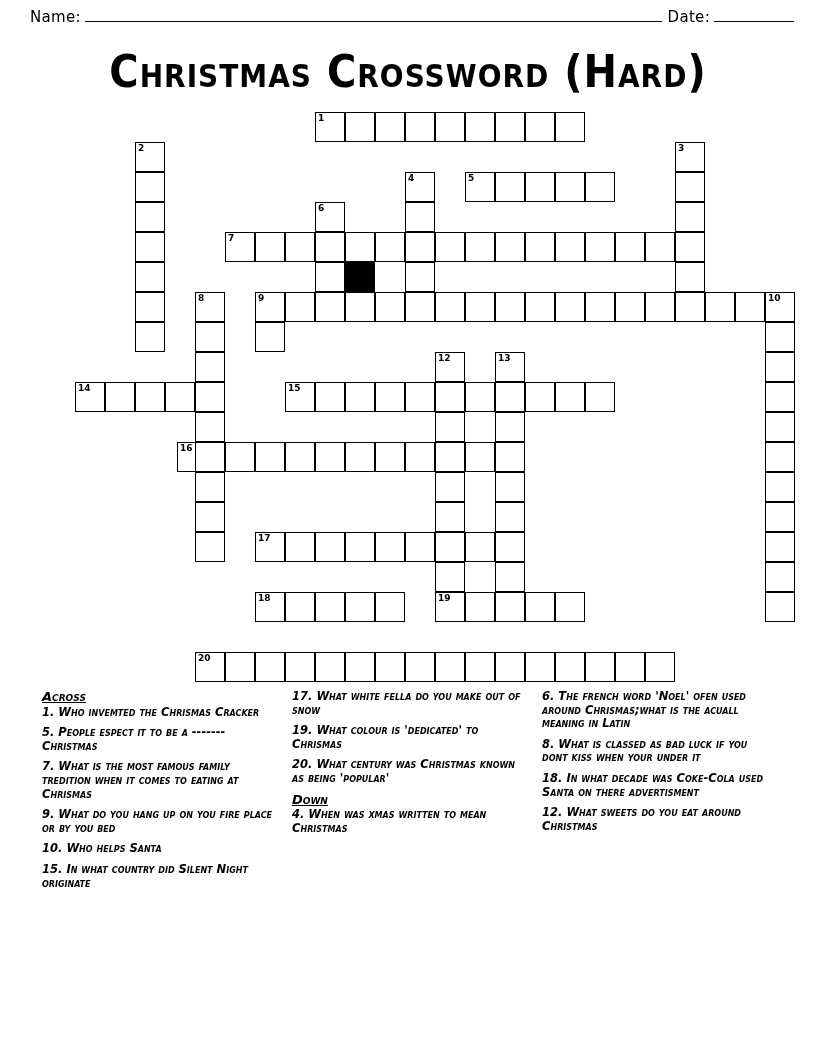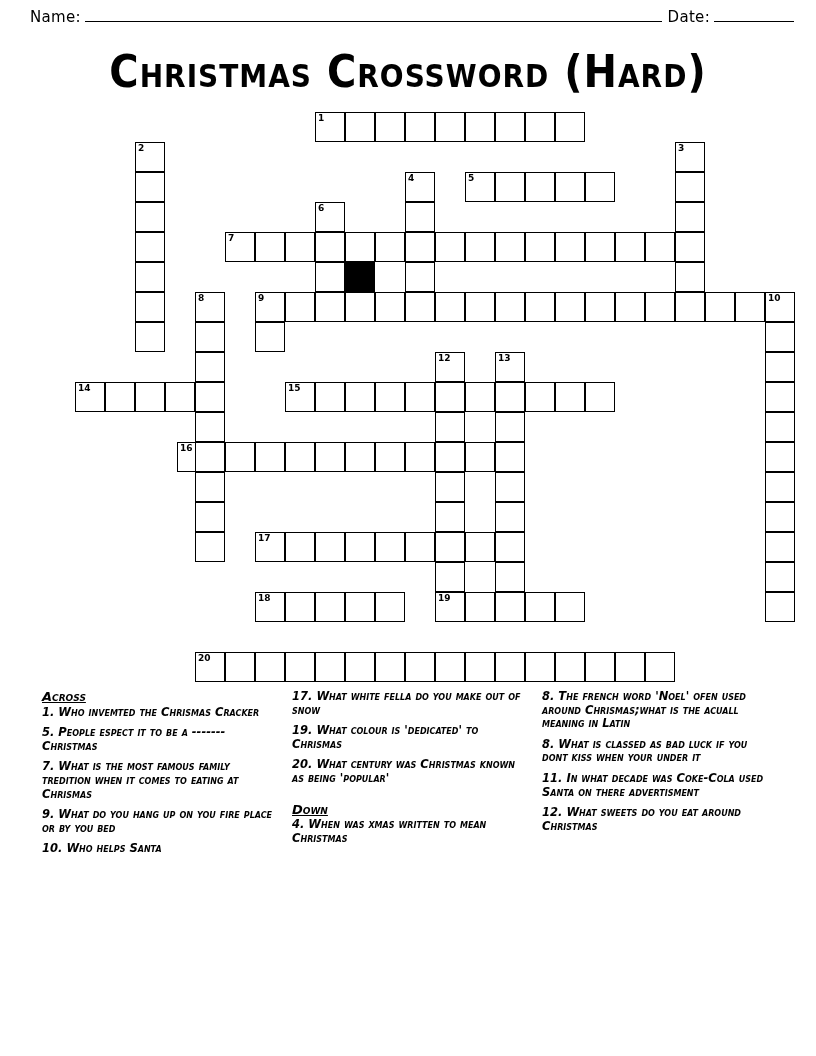--- a/index.html
+++ b/index.html
@@ -99,21 +99,21 @@
   }
   .clues .col { width: 232px; }
   .clues .hdr {
     font-weight: bold;
     text-decoration: underline;
     font-style: italic;
     font-variant: small-caps;
     margin: 0 0 2px 0;
     font-size: 13px;
   }
-  .clues .hdr.second { margin-top: 17px; }
+  .clues .hdr.second { margin-top: 7px; }
   .clues p {
     margin: 0 0 7px 0;
   }
 </style>
 </head>
 <body>
 
 <div class="page">
 
   <div class="nameline">
@@ -324,34 +324,35 @@
 
   <div class="clues">
     <div class="col">
       <div class="hdr">Across</div>
       <div id="col1">
           <p>1. Who invemted the Chrismas Cracker</p>
           <p>5. People espect it to be a ------- Christmas</p>
           <p>7. What is the most famous family tredition when it comes to eating at Chrismas</p>
           <p>9. What do you hang up on you fire place or by you bed</p>
           <p>10. Who helps Santa</p>
+          <p>15. In what country did Silent Night originate</p>
         </div>
     </div>
     <div class="col">
       <div id="col2">
           <p>17. What white fella do you make out of snow</p>
           <p>19. What colour is 'dedicated' to Chrismas</p>
           <p>20. What century was Christmas known as being 'popular'</p>
           <div class="hdr second">Down</div>
           <p>4. When was xmas written to mean Christmas</p>
         </div>
     </div>
     <div class="col">
       <div id="col3">
-          <p>8. The french word 'Noel' ofen used around Chrismas;what is the acuall meaning in Latin</p>
+          <p>6. The french word 'Noel' ofen used around Chrismas;what is the acuall meaning in Latin</p>
           <p>8. What is classed as bad luck if you dont kiss when your under it</p>
-          <p>11. In what decade was Coke-Cola used Santa on there advertisment</p>
+          <p>18. In what decade was Coke-Cola used Santa on there advertisment</p>
           <p>12. What sweets do you eat around Christmas</p>
         </div>
     </div>
   </div>
 
 </div>
 
 </body></html>

